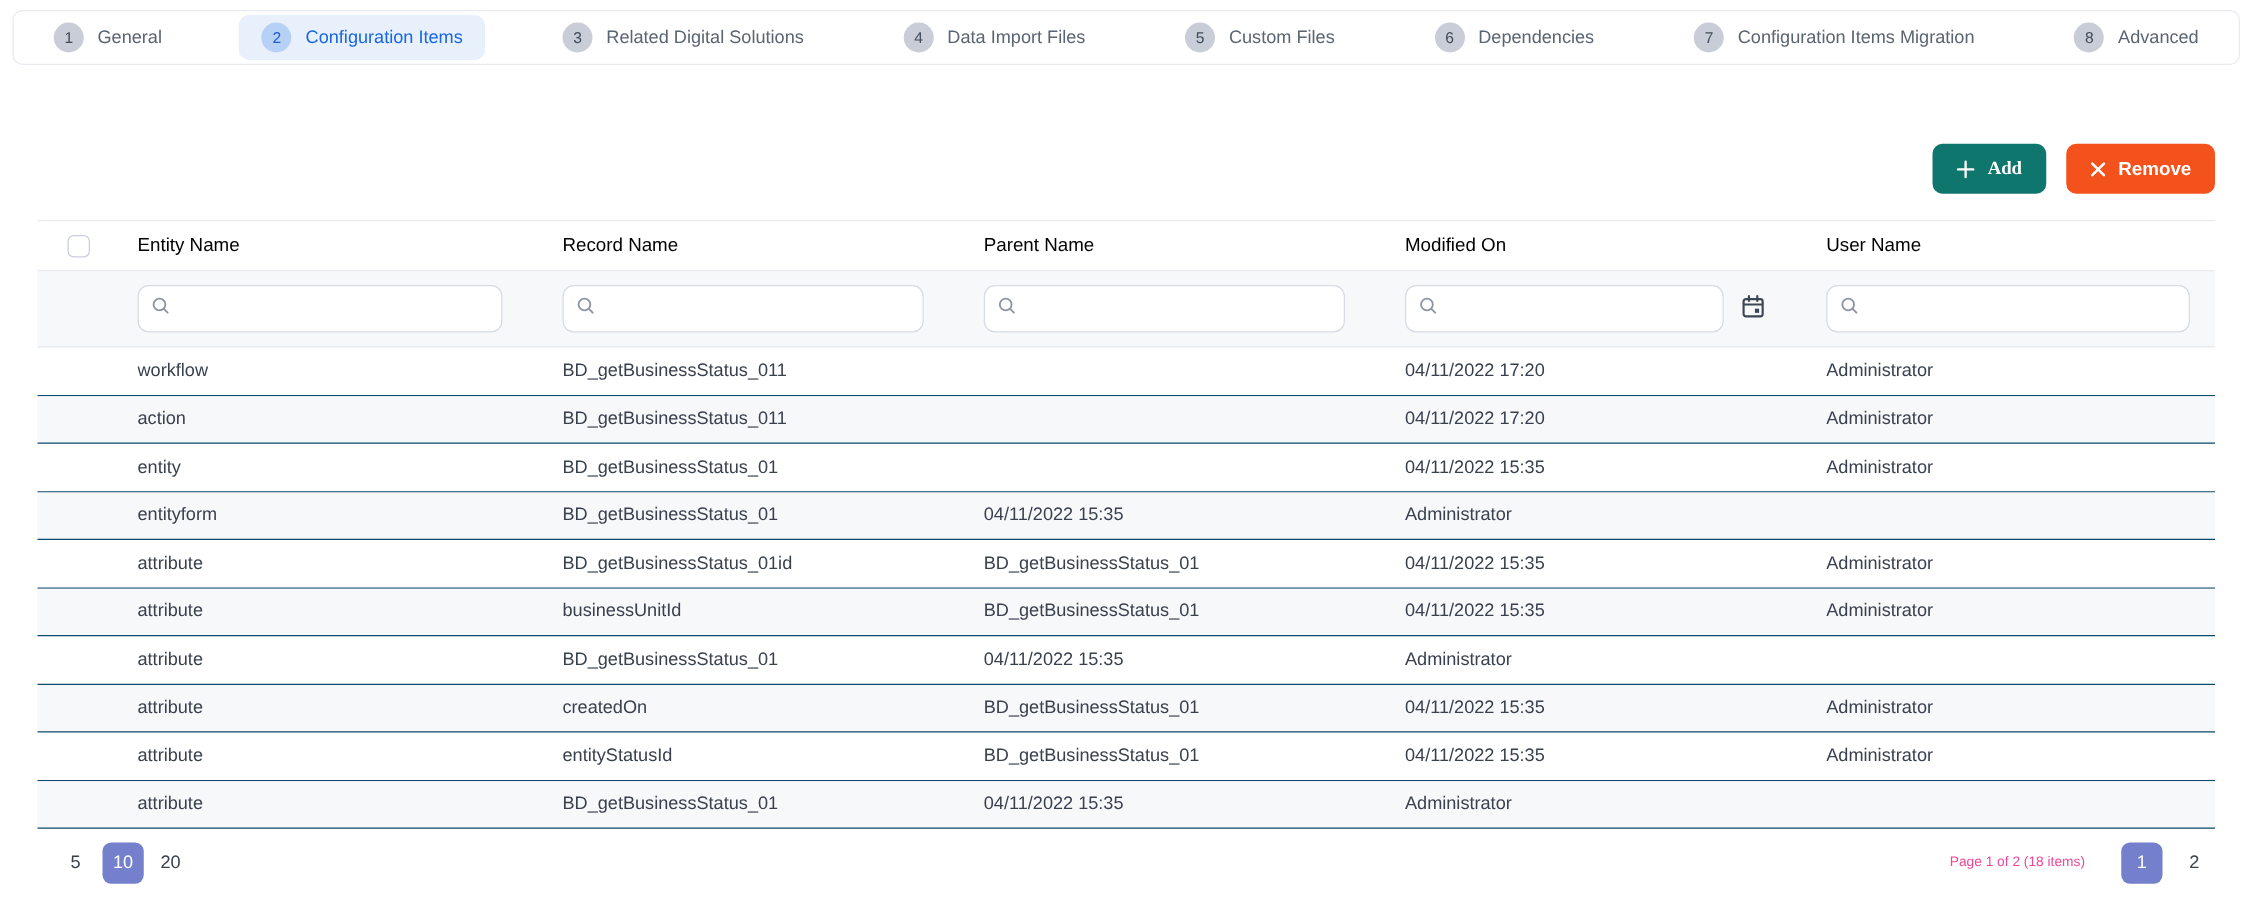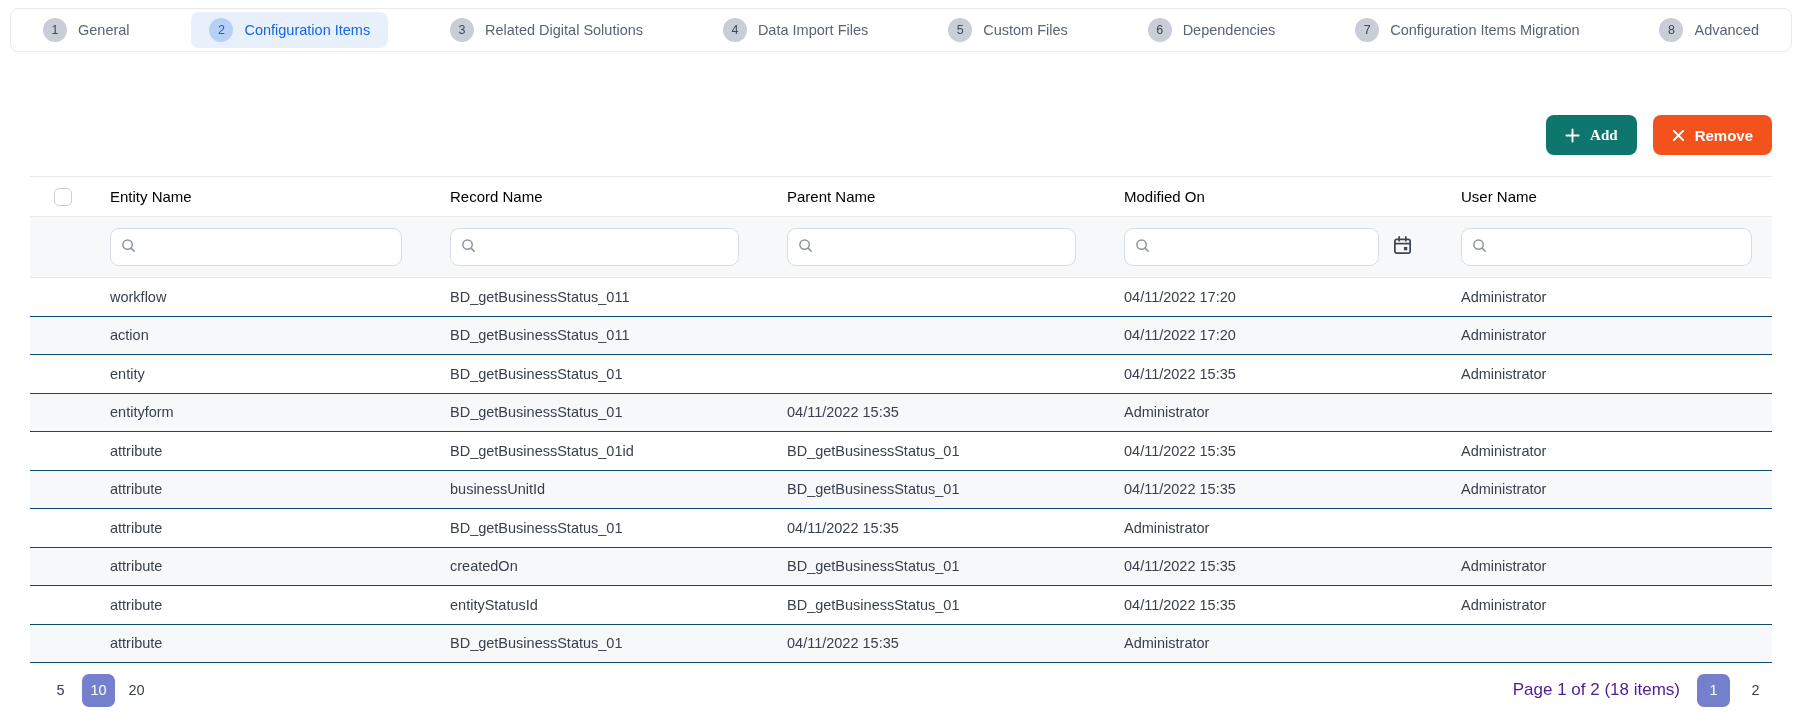--- a/index.html
+++ b/index.html
@@ -51,21 +51,21 @@
   .data-row:nth-of-type(even) { background: #f7f8fa; }
   .td { font-size: 14.5px; color: #39404e; overflow: hidden; text-overflow: ellipsis; white-space: nowrap; padding-right: 16px; }
 
   
   .pager { height: 54px; padding: 0 30px; display: flex; align-items: center; justify-content: space-between; }
   .sizes { display: flex; align-items: center; gap: 5px; margin-left: 14px; }
   .pgbox { min-width: 33px; height: 33px; border-radius: 7px; display: flex; align-items: center;
     justify-content: center; font-size: 14.5px; color: #39404e; cursor: pointer; padding: 0 6px; }
   .pgbox.active { background: #7480cb; color: #fff; font-weight: 500; }
   .pager-right { display: flex; align-items: center; gap: 9px; }
-  .summary { font-size: 17px; color: #4c1d95; margin-right: 8px; }
+  .summary { font-size: 11px; color: #ec4899; margin-right: 20px; }
 </style>
 </head>
 <body>
 
 <nav class="tabbar">
 
     <div class="tab">
       <span class="circle">1</span>
       <span class="lbl">General</span>
     </div>

